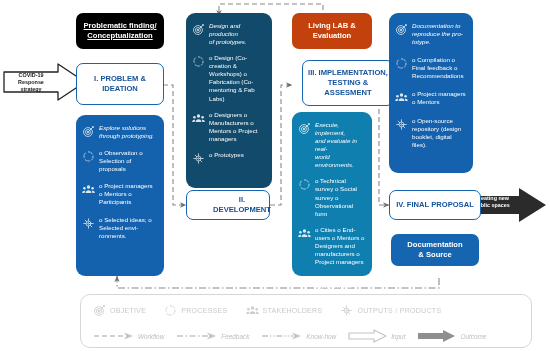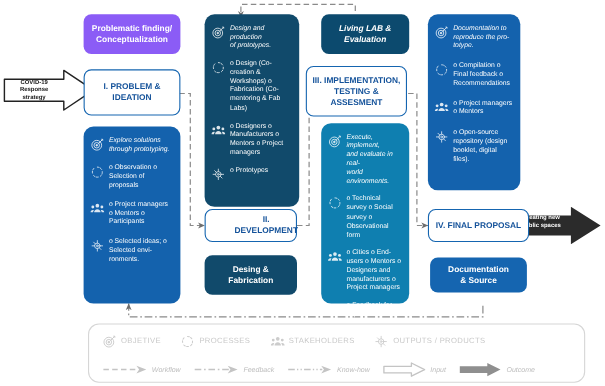--- a/index.html
+++ b/index.html
@@ -106,21 +106,21 @@
   </svg>
   <div class="arrowLabel" style="left:6px;top:72px;width:50px;color:#1a1a1a;white-space:pre-line;">COVID-19 Response
 strategy</div>
 
   <svg style="position:absolute;left:466px;top:186px;" width="82" height="38">
     <path d="M0,10 L53,10 L53,2 L80,19 L53,36 L53,28 L0,28 Z" fill="#2b2b2b"></path>
   </svg>
   <div class="arrowLabel" style="left:469px;top:195px;width:46px;color:#ffffff;white-space:pre-line;">Creating new
 public spaces</div>
 
-  <div class="box hdr" style="left:76px;top:13px;width:88px;height:36px;background:#8b5cf6;">
+  <div class="box hdr" style="left:76px;top:13px;width:88px;height:36px;background:#000000;text-decoration:underline;">
     <span style="white-space:pre-line;">Problematic finding/
 Conceptualization</span>
   </div>
 
   <div class="box stage" style="left:76px;top:63px;width:88px;height:42px;">
     <span style="white-space:pre-line;">I. PROBLEM &amp;
 IDEATION</span>
   </div>
 
   <div class="box card" style="left:76px;top:115px;width:88px;height:161px;background:#1462ad;">
@@ -243,31 +243,27 @@
         </svg>
       </span>
       <span class="gt it">o Prototypes</span>
     </div>
   </div>
 
   <div class="box stage" style="left:186px;top:190px;width:84px;height:30px;">
     <span style="white-space:pre-line;padding-left:28px;">II. DEVELOPMENT</span>
   </div>
 
-  <div class="box hdr" style="left:186px;top:232px;width:84px;height:36px;background:#114a6b;">
-    <span style="white-space:pre-line;">Desing &amp;
-Fabrication</span>
-  </div>
-
-  <div class="box hdr" style="left:292px;top:13px;width:80px;height:36px;background:#0c4a6e;font-style:italic;">
+
+  <div class="box hdr" style="left:292px;top:13px;width:80px;height:36px;background:#c2410c;">
     <span style="white-space:pre-line;">Living LAB &amp;
 Evaluation</span>
   </div>
 
-  <div class="box stage" style="left:278px;top:60px;width:92px;height:46px;">
+  <div class="box stage" style="left:302px;top:60px;width:92px;height:46px;">
     <span style="white-space:pre-line;">III. IMPLEMENTATION,
 TESTING &amp;
 ASSESMENT</span>
   </div>
 
   <div class="box card" style="left:292px;top:112px;width:80px;height:164px;background:#0f7fb0;">
     <div class="grp" style="margin-bottom:8px;">
       <span class="gi">
         <svg viewBox="0 0 24 24" width="13" height="13" fill="none" stroke="#ffffff" stroke-width="1.5">
           <circle cx="11" cy="13" r="8.2"></circle>

